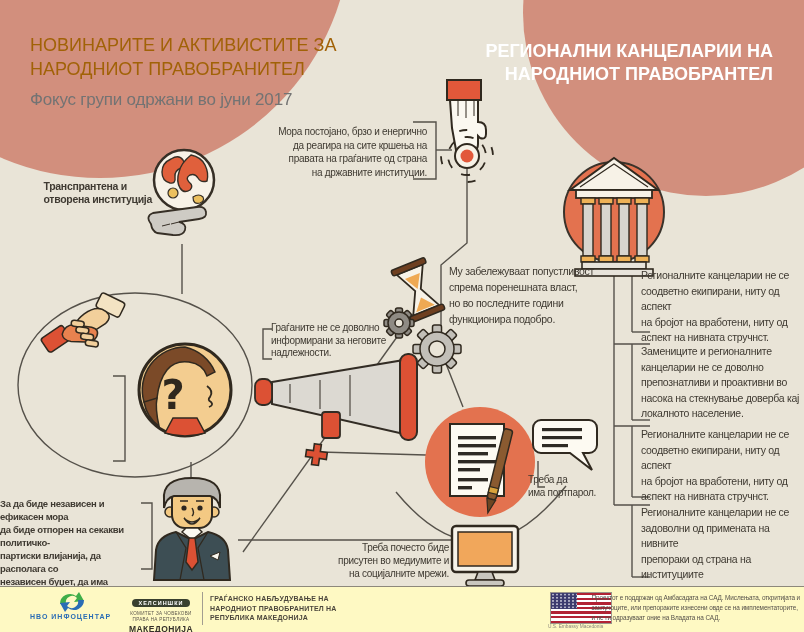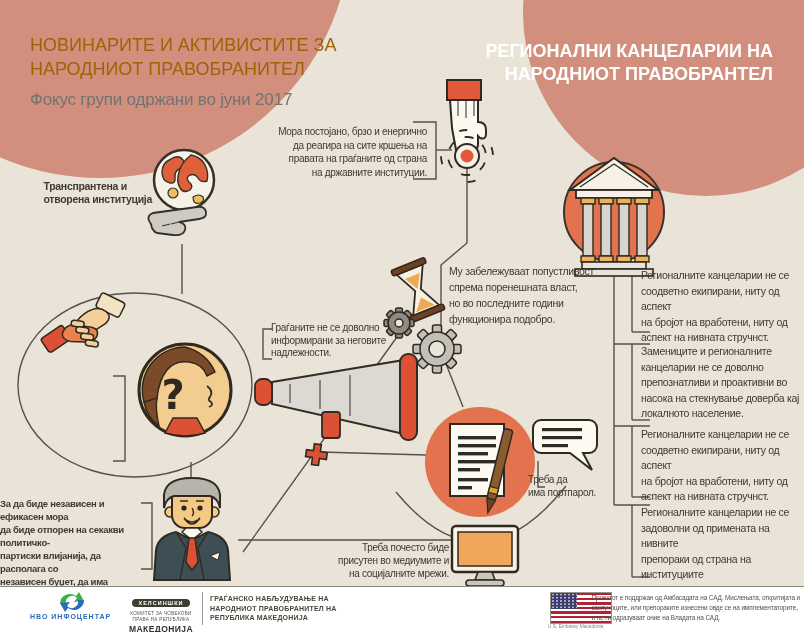--- a/index.html
+++ b/index.html
@@ -15,21 +15,21 @@
   .t-react{right:377px;top:125px;font-size:10px;line-height:13.5px;text-align:right;}
   .t-convinced{right:686px;top:371px;font-size:9.5px;line-height:13px;text-align:right;}
   .t-informed{left:271px;top:322px;font-size:10px;line-height:12.5px;}
   .t-leniency{left:449px;top:263px;font-size:10.5px;line-height:16px;}
   .t-independent{right:658px;top:497px;font-size:9.5px;line-height:13px;text-align:left;font-weight:bold;}
   .t-spokesperson{left:528px;top:474px;width:76px;font-size:10px;line-height:12.5px;text-align:left;}
   .t-media{right:355px;top:541px;font-size:10px;line-height:13px;text-align:right;}
   .t-regional{left:641px;width:168px;font-size:10.5px;line-height:15.5px;}
   .t-reg-0{top:268px;}.t-reg-1{top:344px;}.t-reg-2{top:427px;}.t-reg-3{top:505px;}
   
-  .footer{position:absolute;left:0;top:586px;width:804px;height:46px;background:#ffffff;border-top:1px solid #8d887b;}
+  .footer{position:absolute;left:0;top:586px;width:804px;height:46px;background:#fef9c3;border-top:1px solid #8d887b;}
   .nvo{position:absolute;left:56px;top:3px;}
   .nvo-label{position:absolute;left:30px;top:26px;font-size:7px;font-weight:bold;color:#2a6db5;letter-spacing:1px;white-space:nowrap;}
   .hels{position:absolute;left:126px;top:4px;width:70px;text-align:center;}
   .hels-badge{display:inline-block;background:#39402f;color:#fff;font-size:5.5px;font-weight:bold;letter-spacing:1px;border-radius:6px;padding:1px 7px;}
   .hels-l1,.hels-l2{font-size:4.6px;color:#5a554b;letter-spacing:0.3px;line-height:6px;}
   .hels-l1{margin-top:2px;}
   .hels-l3{font-size:8.5px;font-weight:bold;color:#35302a;letter-spacing:0.4px;margin-top:1px;}
   .fdiv{position:absolute;left:202px;top:5px;width:1px;height:33px;background:#a29d90;}
   .project{position:absolute;left:210px;top:7px;font-size:7px;font-weight:bold;line-height:9.5px;color:#4b463c;white-space:pre-line;letter-spacing:0.2px;}
   .flag{position:absolute;left:550px;top:5px;width:60px;height:30px;border:1px solid #9a958a;

